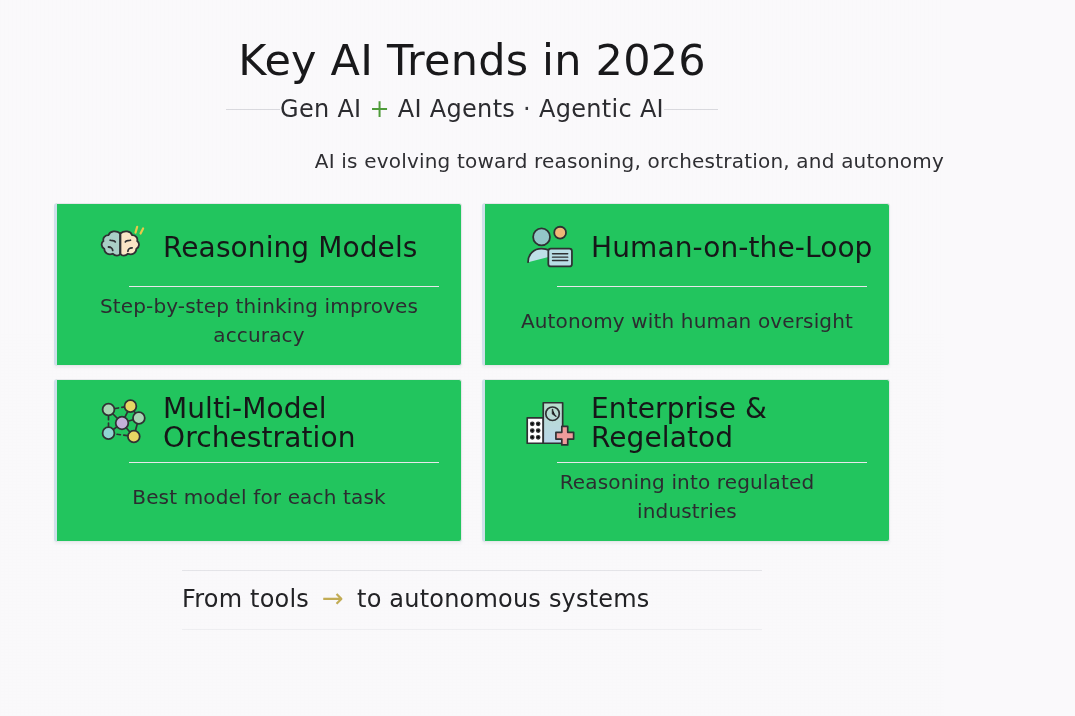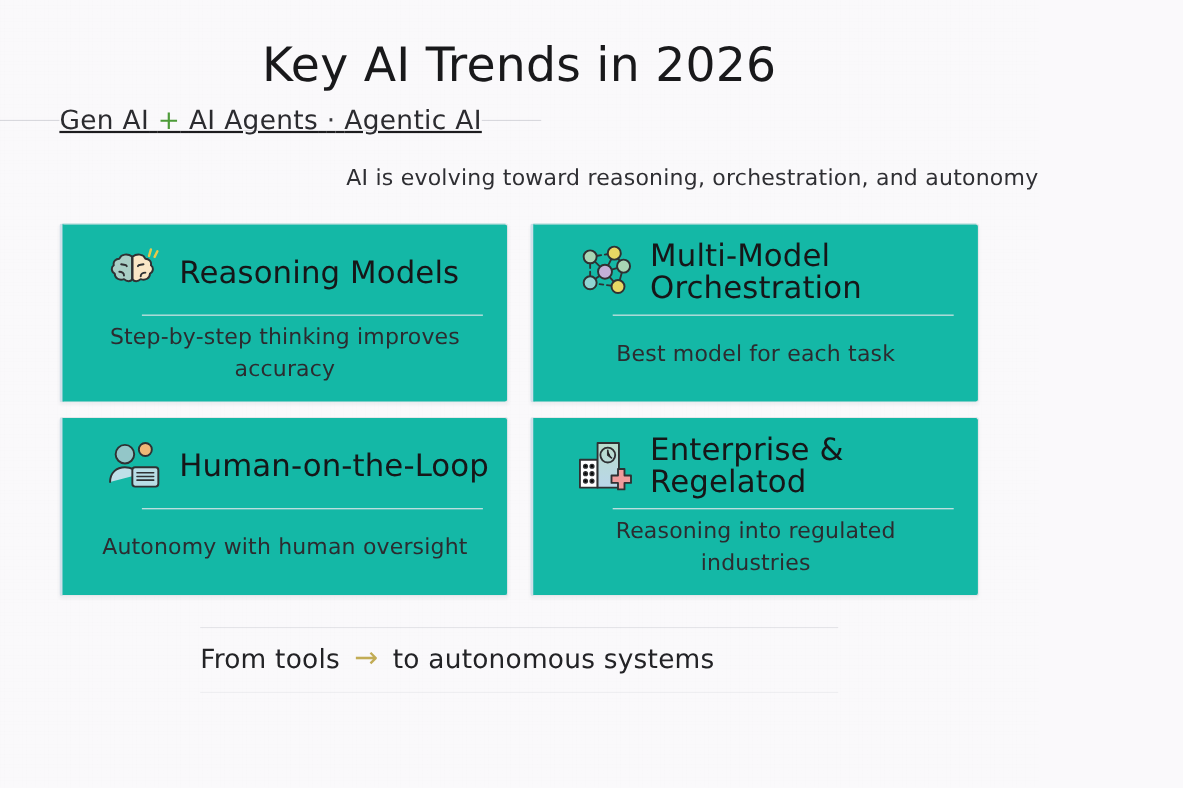--- a/index.html
+++ b/index.html
@@ -44,22 +44,21 @@
     font-weight: 400;
     letter-spacing: .2px;
     color: #19191b;
     line-height: 1.15;
     margin: 0;
   }
   .subtitle-row {
     margin-top: 10px;
     display: flex;
     align-items: center;
-    justify-content: flex-start;
-    text-decoration: underline;
+    justify-content: center;
   }
   .rule {
     width: 54px;
     height: 1px;
     background: #d9d9de;
   }
   .subtitle {
     font-size: 24px;
     color: #2c2c30;
     letter-spacing: .3px;
@@ -83,21 +82,21 @@
   .grid {
     margin: 30px auto 0 auto;
     width: 836px;
     display: grid;
     grid-template-columns: 408px 408px;
     grid-template-rows: 163px 163px;
     gap: 13px 20px;
   }
   .card {
     position: relative;
-    background: #14b8a6;
+    background: #22c55e;
     border: 1px solid #e6e7ea;
     border-left: 3px solid #cfe0ea;
     border-radius: 3px;
     box-shadow: 0 2px 3px rgba(40,50,70,0.055);
     box-sizing: border-box;
     padding: 12px 16px 10px 16px;
     display: flex;
     flex-direction: column;
   }
   .card-head {
@@ -201,20 +200,37 @@
           </g>
           <g stroke="#e9c84a" stroke-width="2.6" stroke-linecap="round">
             <path d="M50 8l-2 7"></path>
             <path d="M57 10l-3 6"></path>
           </g>
         </svg>
         <div class="card-title">Reasoning Models</div>
       </div>
       <div class="card-divider"></div>
       <div class="card-body">Step-by-step thinking improves accuracy</div>
+    </div>
+
+    <div class="card">
+      <div class="card-head">
+        <svg class="card-icon" viewBox="0 0 64 64">
+          <g stroke="#2f3133" stroke-width="2.1" stroke-linejoin="round" stroke-linecap="round">
+            <circle cx="22" cy="20" r="10" fill="#93c6c8"></circle>
+            <path d="M6 50c0-10 7-16 16-16 7 0 12 3 15 8" fill="#bfe0e8"></path>
+            <circle cx="44" cy="15" r="7" fill="#efb877"></circle>
+            <rect x="30" y="34" width="28" height="21" rx="3" fill="#b9dee6"></rect>
+            <path d="M35 40h18M35 44h18M35 48h18" stroke-width="1.7"></path>
+          </g>
+        </svg>
+        <div class="card-title">Human-on-the-Loop</div>
+      </div>
+      <div class="card-divider"></div>
+      <div class="card-body">Autonomy with human oversight</div>
     </div>
 
     <div class="card">
       <div class="card-head">
         <svg class="card-icon" viewBox="0 0 64 64">
           <g stroke="#2f3133" stroke-width="2" stroke-linecap="round">
             <path d="M16 16L32 32"></path>
             <path d="M42 12L32 32"></path>
             <path d="M52 26L32 32"></path>
             <path d="M46 48L32 32"></path>
@@ -231,37 +247,20 @@
             <circle cx="52" cy="26" r="7" fill="#a8d6b4"></circle>
             <circle cx="46" cy="48" r="7" fill="#e7d764"></circle>
             <circle cx="16" cy="44" r="7" fill="#8fd4d2"></circle>
             <circle cx="32" cy="32" r="7.5" fill="#c3b0d8"></circle>
           </g>
         </svg>
         <div class="card-title">Multi-Model Orchestration</div>
       </div>
       <div class="card-divider"></div>
       <div class="card-body">Best model for each task</div>
-    </div>
-
-    <div class="card">
-      <div class="card-head">
-        <svg class="card-icon" viewBox="0 0 64 64">
-          <g stroke="#2f3133" stroke-width="2.1" stroke-linejoin="round" stroke-linecap="round">
-            <circle cx="22" cy="20" r="10" fill="#93c6c8"></circle>
-            <path d="M6 50c0-10 7-16 16-16 7 0 12 3 15 8" fill="#bfe0e8"></path>
-            <circle cx="44" cy="15" r="7" fill="#efb877"></circle>
-            <rect x="30" y="34" width="28" height="21" rx="3" fill="#b9dee6"></rect>
-            <path d="M35 40h18M35 44h18M35 48h18" stroke-width="1.7"></path>
-          </g>
-        </svg>
-        <div class="card-title">Human-on-the-Loop</div>
-      </div>
-      <div class="card-divider"></div>
-      <div class="card-body">Autonomy with human oversight</div>
     </div>
 
     <div class="card">
       <div class="card-head">
         <svg class="card-icon" viewBox="0 0 64 64">
           <defs>
             <linearGradient id="towerGrad" x1="0" y1="0" x2="0" y2="1">
               <stop offset="0%" stop-color="#b9ddcb"></stop>
               <stop offset="100%" stop-color="#b9d6ea"></stop>
             </linearGradient>

